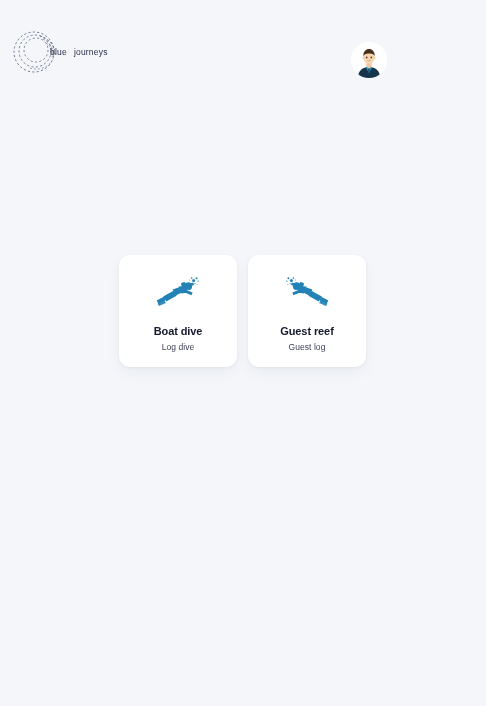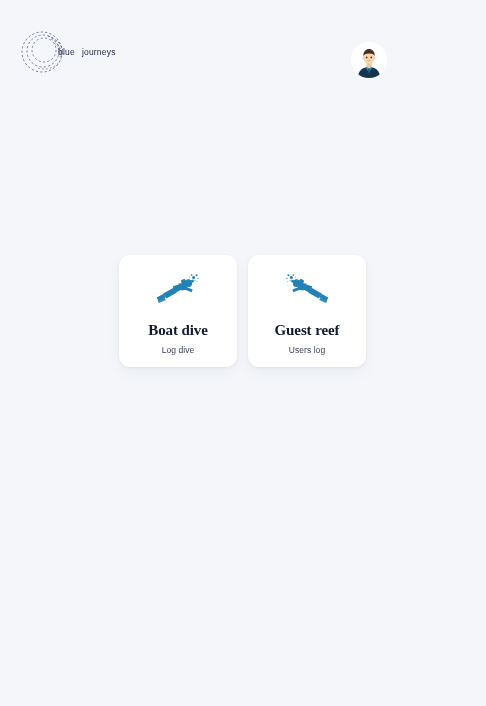--- a/index.html
+++ b/index.html
@@ -27,21 +27,21 @@
   
   .header {
     position: absolute;
     top: 0;
     left: 0;
     width: 412px;
     height: 110px;
     display: flex;
     align-items: flex-start;
     justify-content: space-between;
-    padding: 24px 20px 0 18px;
+    padding: 24px 20px 0 10px;
   }
 
   .brand {
     display: flex;
     align-items: center;
     position: relative;
     width: 110px;
     height: 60px;
   }
 
@@ -125,21 +125,21 @@
     font-size: 8.5px;
     font-weight: normal;
     color: #3a3f55;
     margin-top: 5px;
     line-height: 1.2;
     text-align: center;
     letter-spacing: 0.05px;
   }
 
   .row2 .card-icon { margin-bottom: 13px; }
-  .row2 .card-title { font-size: 15px; font-family: Liberation Serif, serif; }
+  .row2 .card-title { font-size: 11px; }
 </style>
 </head>
 <body>
 
 <div class="app">
 
   <div class="header">
 
     <div class="brand">
       <span class="brand-mark">
@@ -249,17 +249,17 @@
               <circle cx="36.6" cy="2.0" r="0.85"></circle>
               <circle cx="43.1" cy="5.3" r="0.7" opacity="0.85"></circle>
               <circle cx="39.9" cy="7.6" r="0.6" opacity="0.8"></circle>
               <circle cx="34.6" cy="4.0" r="0.55" opacity="0.75"></circle>
               <circle cx="42.2" cy="8.6" r="0.5" opacity="0.7"></circle>
             </g>
           </g>
         </svg>
       </span>
       <div class="card-title">Guest reef</div>
-      <div class="card-sub">Users log</div>
+      <div class="card-sub">Guest log</div>
     </div>
 
   </div>
 </div>
 
 </body></html>

